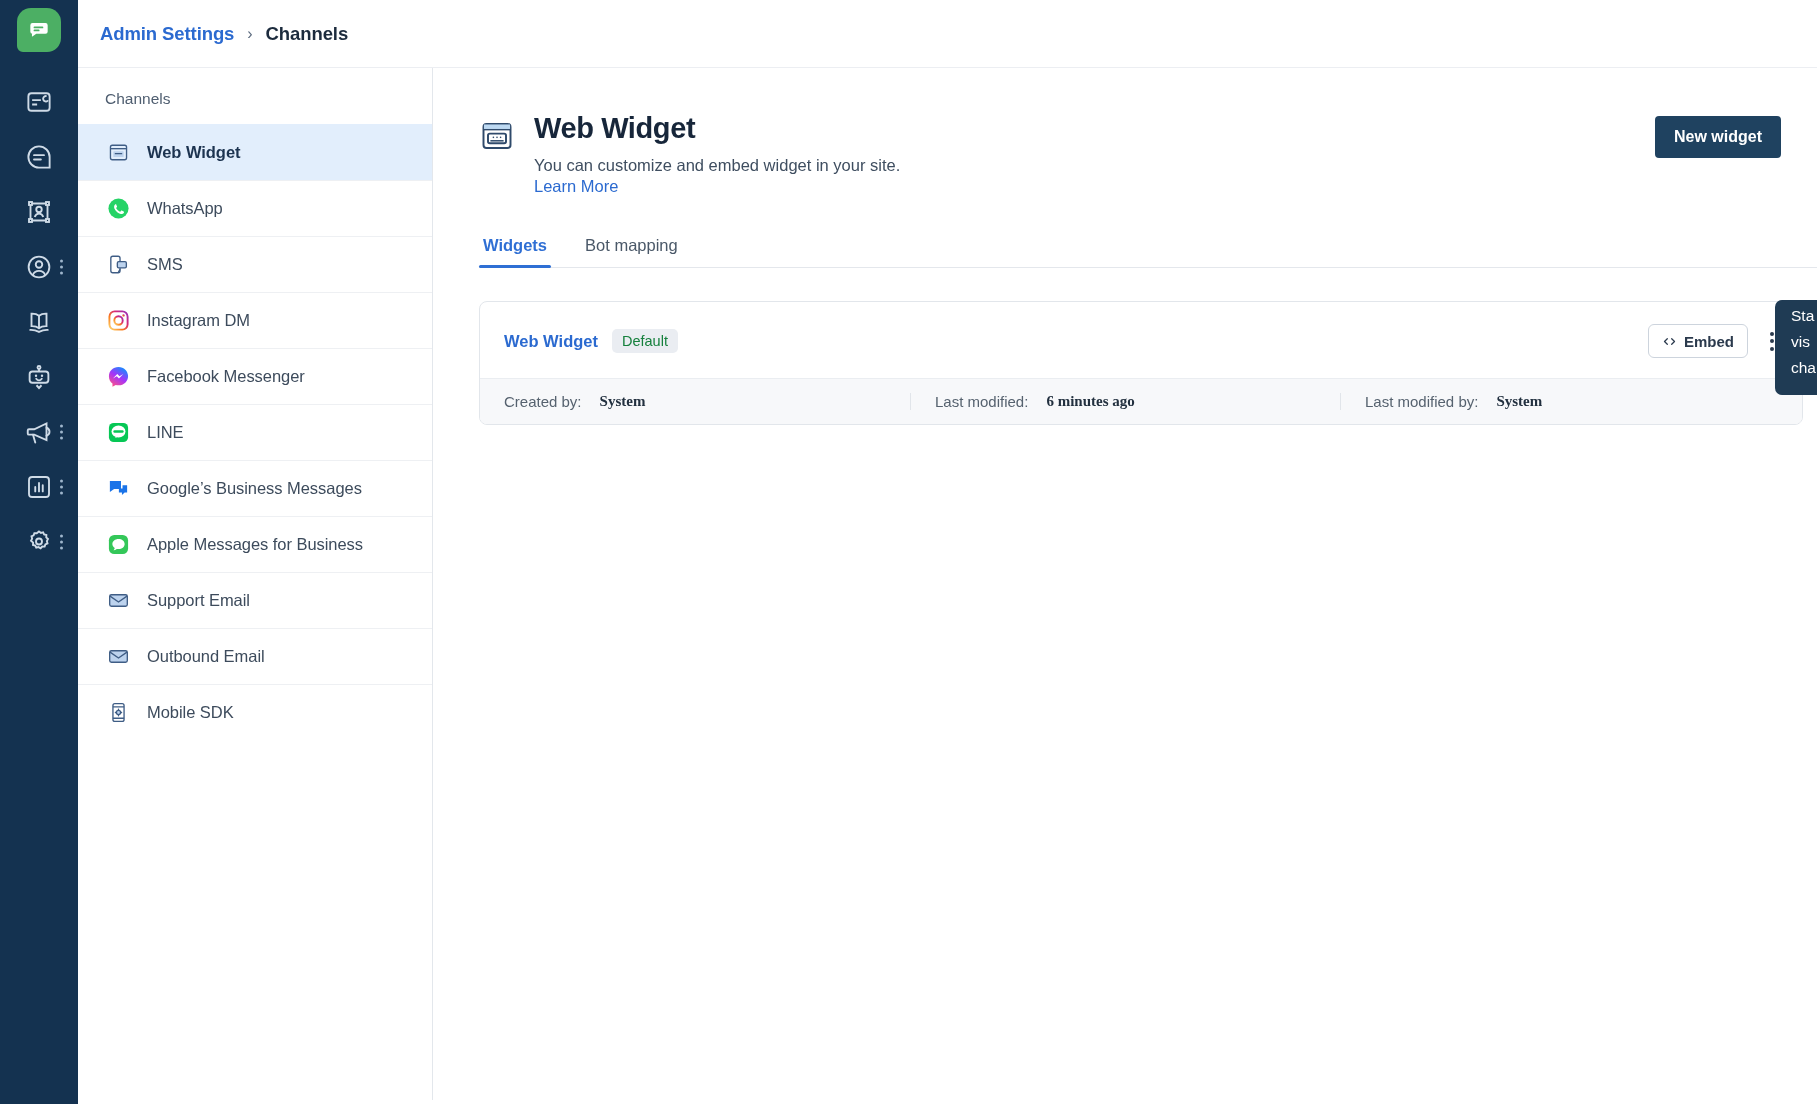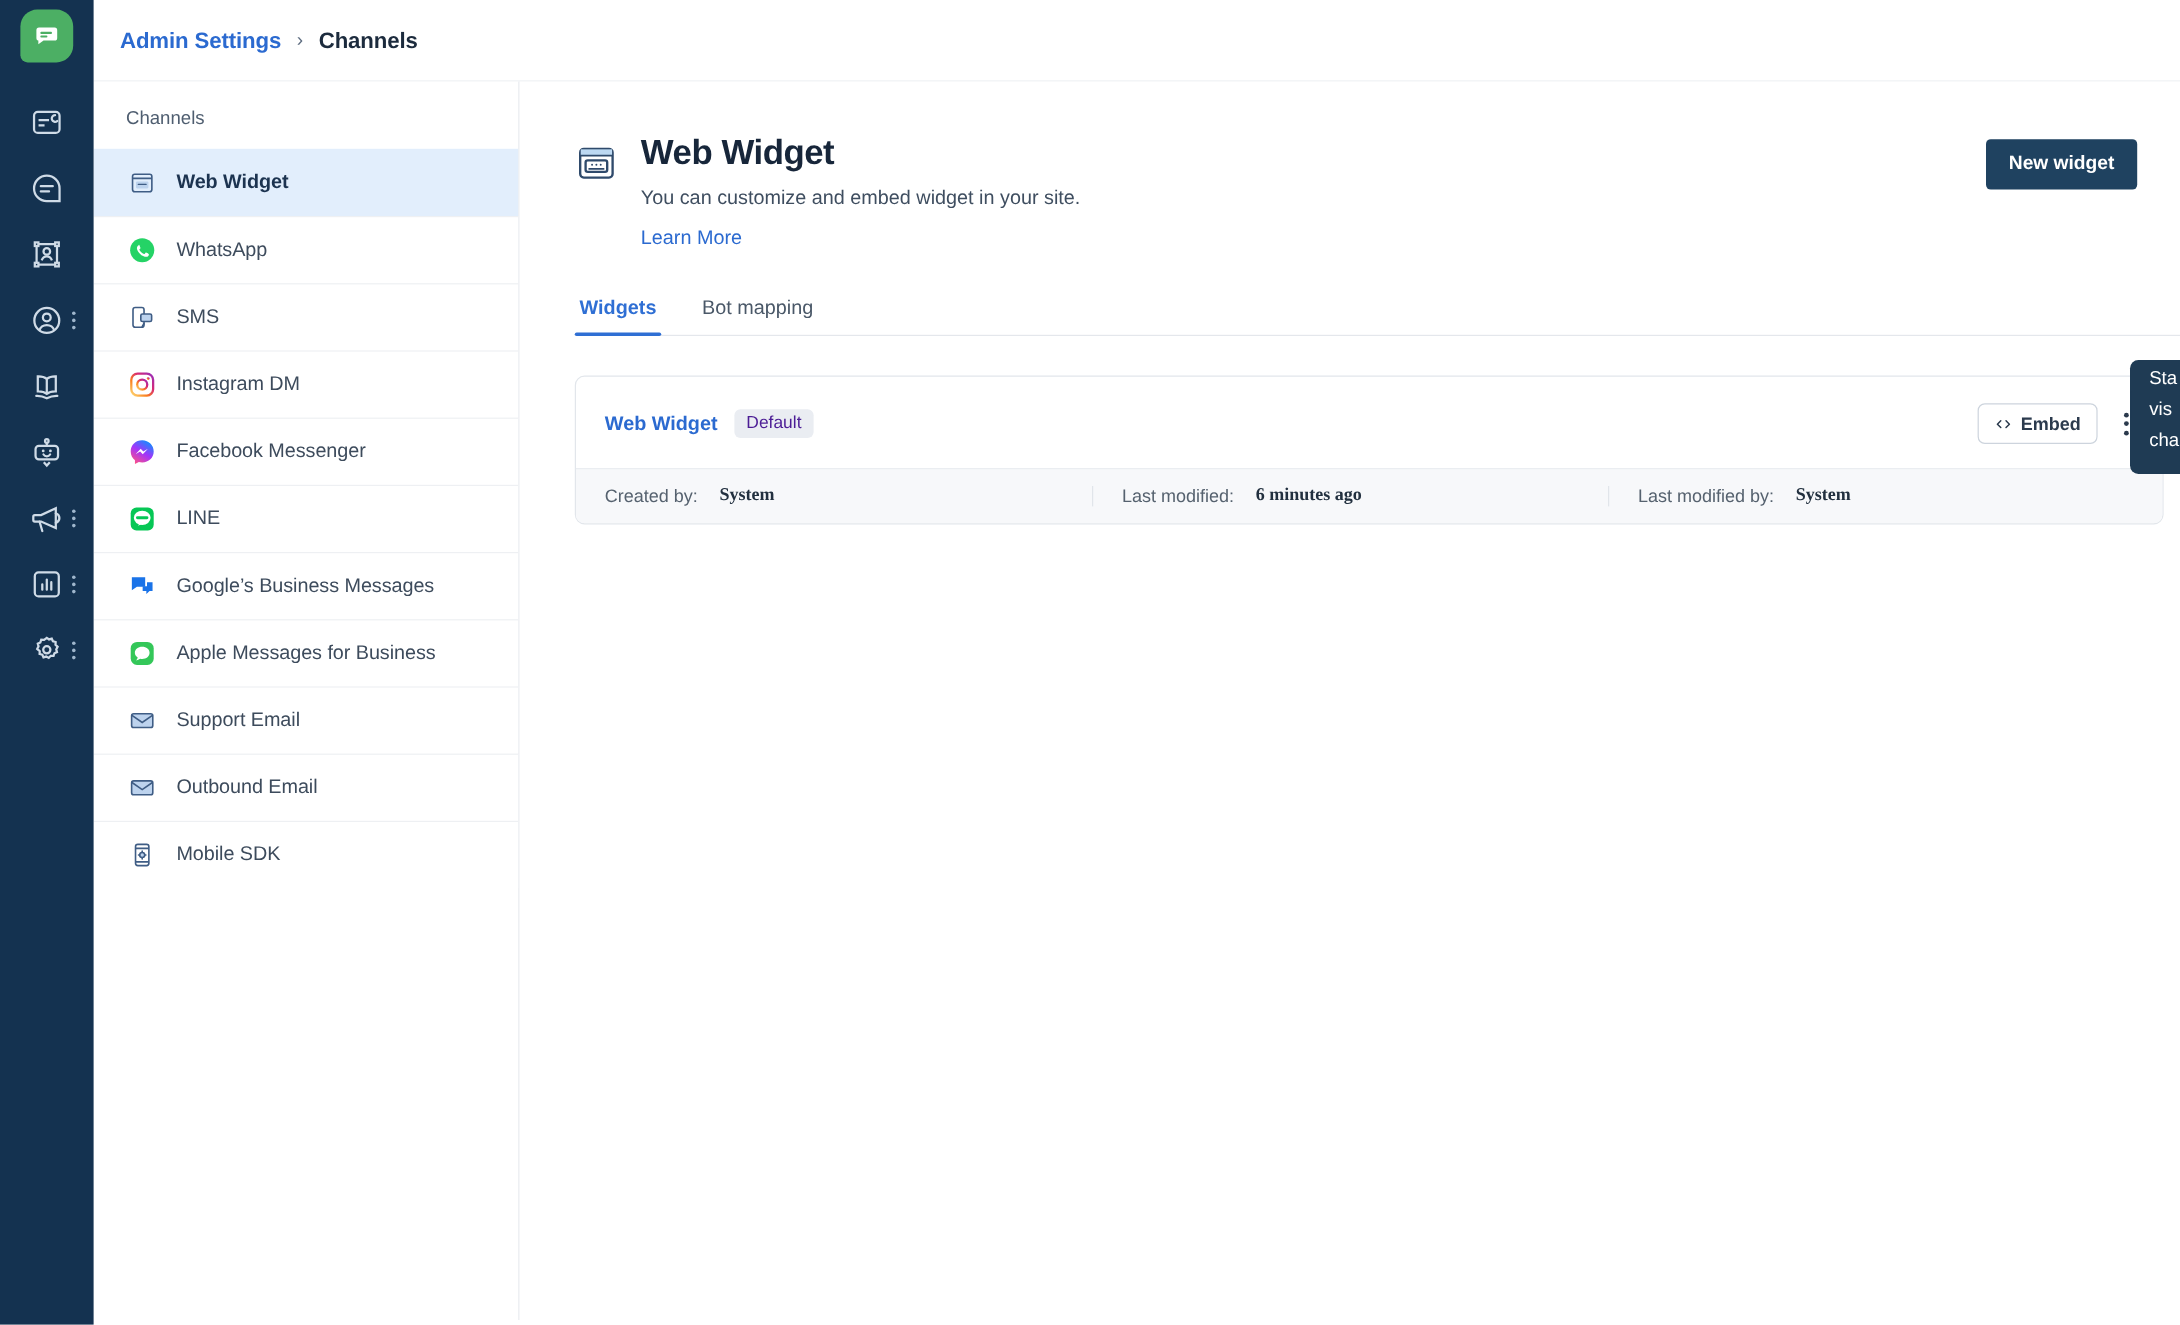--- a/index.html
+++ b/index.html
@@ -85,21 +85,21 @@
   .main {
     flex: 1; min-width: 0; background: #fff;
     padding: 44px 0 0 46px;
     position: relative;
   }
   .main-head { display: flex; align-items: flex-start; padding-right: 36px; }
   .head-icon { width: 36px; height: 36px; flex: 0 0 36px; margin-top: 6px; margin-right: 19px; }
   .head-text { flex: 1; min-width: 0; }
   .page-title { font-size: 29px; font-weight: 700; color: #17263a; letter-spacing: -0.4px; line-height: 1.15; }
   .page-sub { font-size: 16.5px; color: #3f4e60; margin-top: 11px; }
-  .learn-more { font-size: 16.5px; color: #2b6ad0; margin-top: 14px; cursor: pointer; display:inline-block; }
+  .learn-more { font-size: 16.5px; color: #2b6ad0; margin-top: 2px; cursor: pointer; display:inline-block; }
   .new-btn {
     background: #1f4260; color: #fff; border: none;
     font-family: inherit; font-size: 16px; font-weight: 600;
     padding: 0 19px; height: 42px; border-radius: 4px; cursor: pointer;
     white-space: nowrap; margin-top: 4px;
   }
 
   
   .tabs { display: flex; margin-top: 40px; border-bottom: 1px solid #e4e7ec; padding-right: 36px; }
   .tab {
@@ -116,21 +116,21 @@
   .card {
     margin-top: 33px; margin-right: 0;
     border: 1px solid #e2e6eb; border-radius: 8px;
     background: #fff; overflow: hidden;
     width: calc(100% + 46px);
     max-width: 1324px;
   }
   .card-top { display:flex; align-items:center; padding: 22px 24px 20px 24px; }
   .card-name { font-size: 16.5px; color: #2b6ad0; font-weight: 600; cursor: pointer; }
   .badge {
-    margin-left: 14px; background: #eaedf2; color: #4c1d95;
+    margin-left: 14px; background: #eaedf2; color: #15803d;
     font-size: 14.5px; border-radius: 5px; padding: 4px 10px;
   }
   .card-actions { margin-left: auto; display: flex; align-items: center; }
   .embed-btn {
     display: flex; align-items: center; gap: 7px;
     border: 1px solid #cdd4dd; border-radius: 6px;
     background: #fff; height: 34px; padding: 0 13px;
     font-family: inherit; font-size: 15px; color: #2b3a4d; font-weight: 600;
     cursor: pointer;
   }

